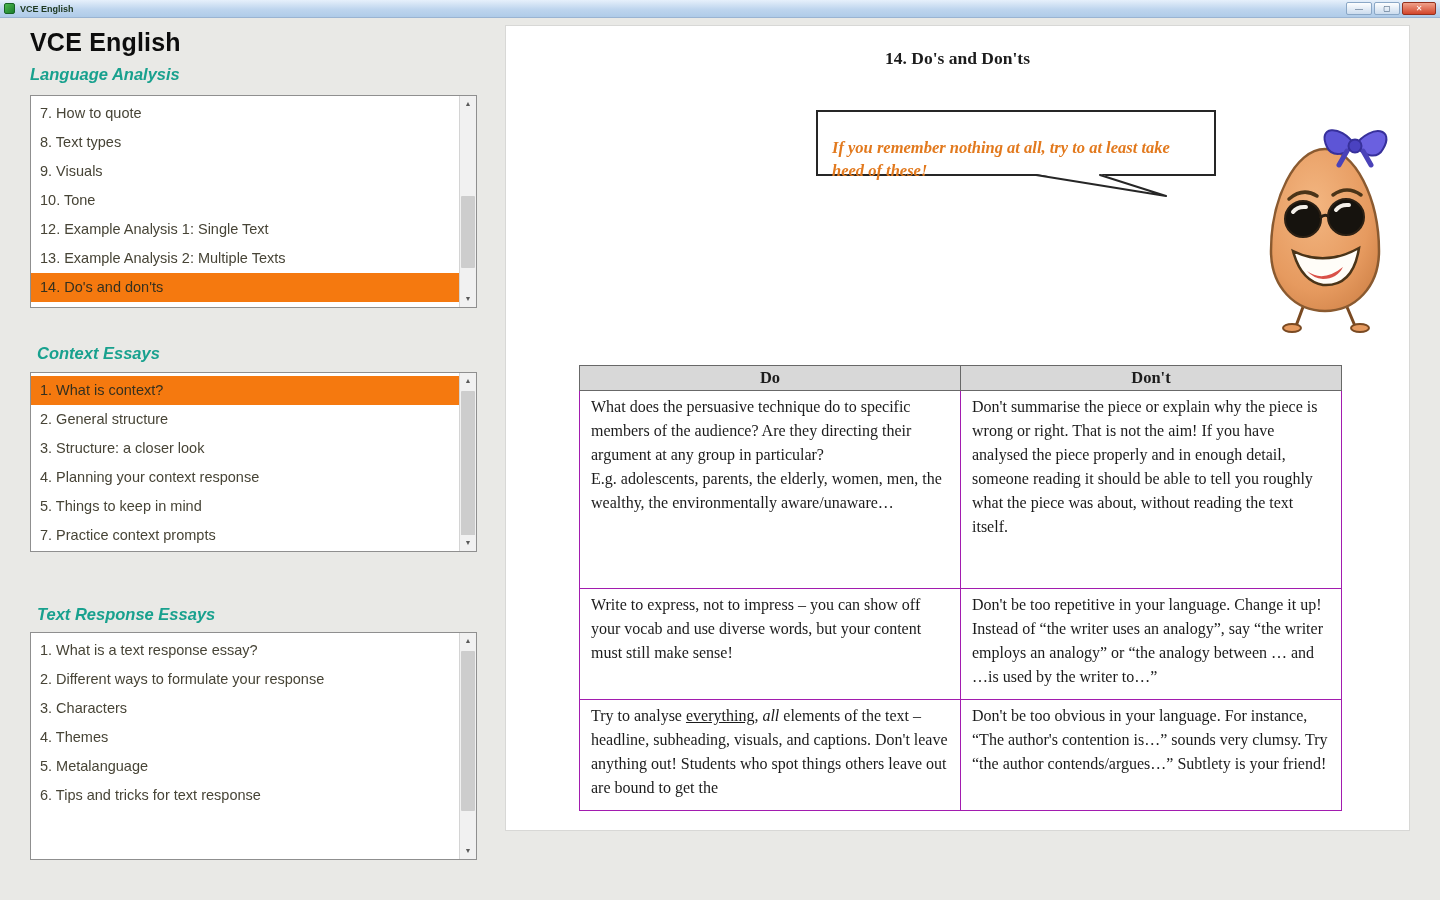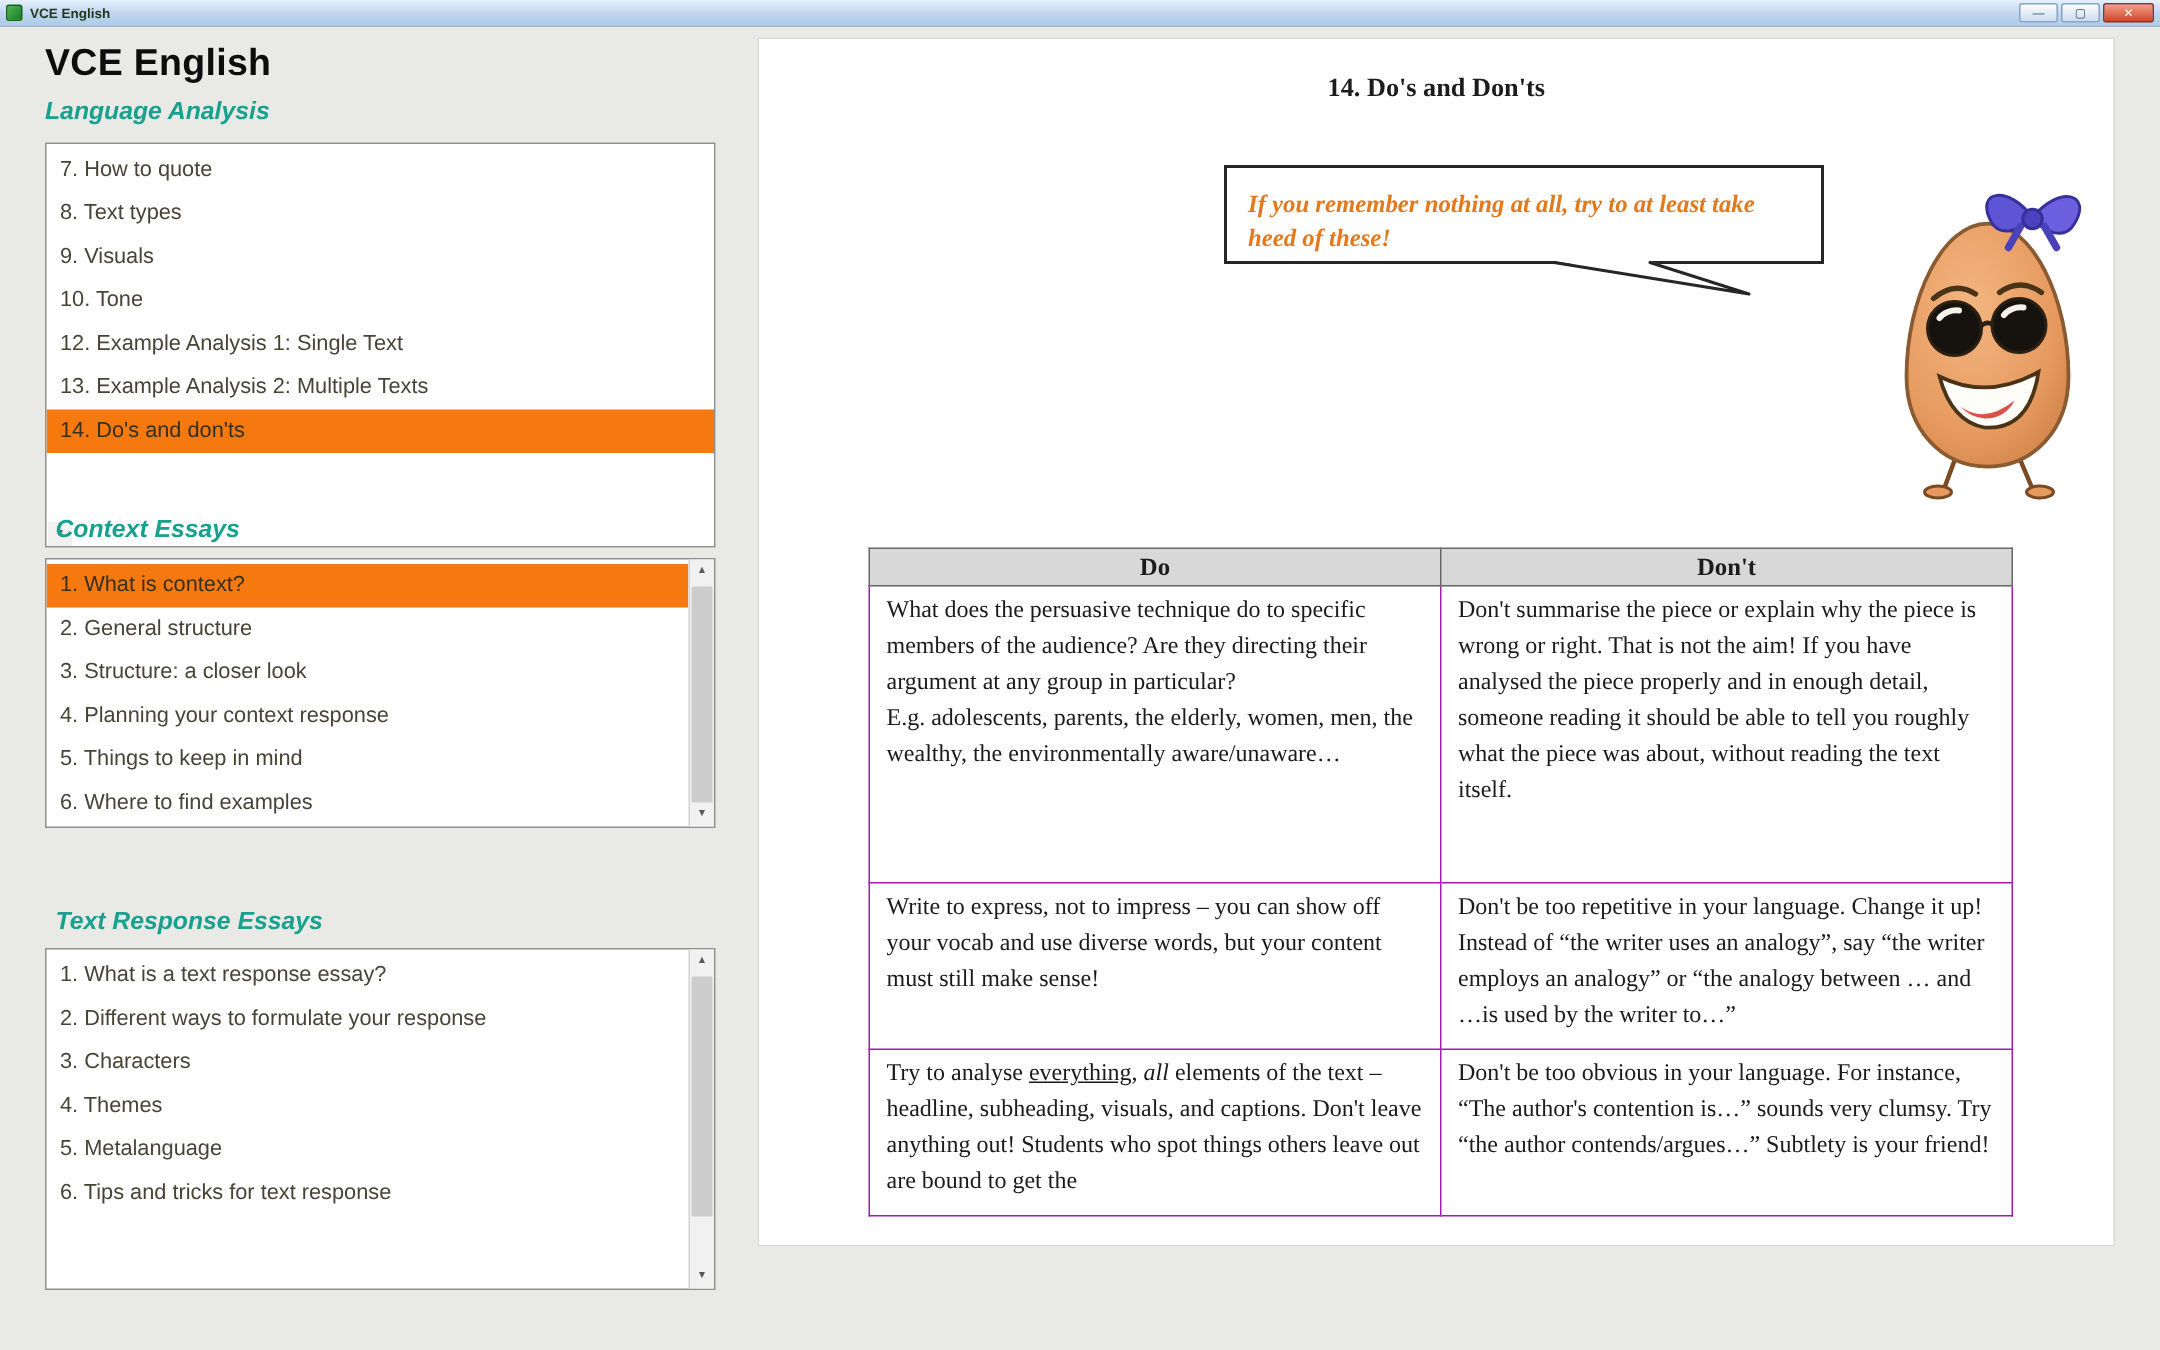--- a/index.html
+++ b/index.html
@@ -46,21 +46,21 @@
     color:var(--heading-teal,#18a18e);
   }
   .heading-1 { left:30px; top:65px; }
   .heading-2 { left:37px; top:344px; }
   .heading-3 { left:37px; top:605px; }
 
   .listbox {
     position:absolute; left:30px; width:447px;
     background:#fff; border:1px solid #8f8f8f; display:flex; overflow:hidden;
   }
-  .listbox-1 { top:95px;  height:270px;flex-direction:column; }
+  .listbox-1 { top:95px;  height:213px; }
   .listbox-2 { top:372px; height:180px; }
   .listbox-3 { top:632px; height:228px; }
   .list-items { flex:1; padding-top:3px; overflow:hidden; }
   .list-item {
     height:29px; line-height:29px; padding-left:9px;
     font-size:14.5px; color:#474436; white-space:nowrap; cursor:default;
   }
   .list-item.selected {
     background:var(--accent-orange,#f5790f); color:#35301f;
   }
@@ -86,21 +86,21 @@
     background:#fff; border:1px solid #d8d8d6; overflow:hidden;
     font-family:"Liberation Serif","DejaVu Serif",serif;
   }
   .page-title {
     margin-top:22px; text-align:center;
     font-size:17.5px; font-weight:bold; color:#1c1c1c;
   }
 
   .speech-bubble {
     position:absolute; left:310px; top:84px; width:400px; height:66px;
-    border:2px solid #262626; background:#fff; padding:12px 14px 0;
+    border:2px solid #262626; background:#fff; padding:24px 14px 0;
     font-size:16.5px; font-weight:bold; font-style:italic;
     color:var(--bubble-orange,#e2791d); line-height:1.42;
   }
   .bubble-tail { position:absolute; left:522px; top:148px; }
 
   .egg { position:absolute; left:745px; top:95px; }
 
   .dd-table {
     position:absolute; left:73px; top:339px; width:762px;
     border-collapse:collapse; table-layout:fixed;
@@ -149,21 +149,20 @@
 </div>
 
 <div class="section-heading heading-2">Context Essays</div>
 <div class="listbox listbox-2">
   <div class="list-items">
       <div class="list-item selected">1. What is context?</div>
       <div class="list-item">2. General structure</div>
       <div class="list-item">3. Structure: a closer look</div>
       <div class="list-item">4. Planning your context response</div>
       <div class="list-item">5. Things to keep in mind</div>
-      <div class="list-item">6. Where to find examples</div>
       <div class="list-item">7. Practice context prompts</div>
     </div>
   <div class="scrollbar">
     <div class="sb-btn sb-up">▲</div>
     <div class="sb-thumb" style="top:18px; height:180px;"></div>
     <div class="sb-btn sb-down">▼</div>
   </div>
 </div>
 
 <div class="section-heading heading-3">Text Response Essays</div>

